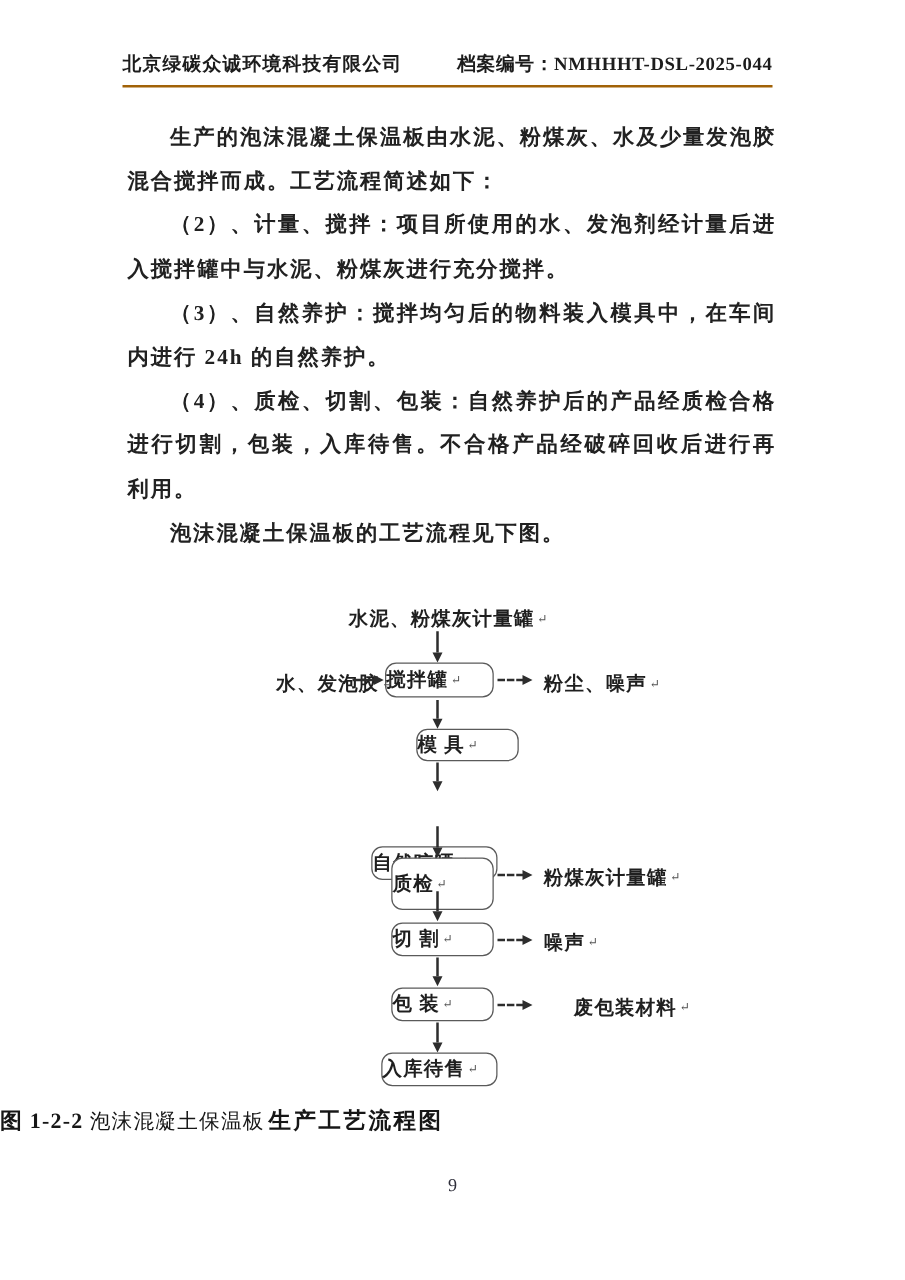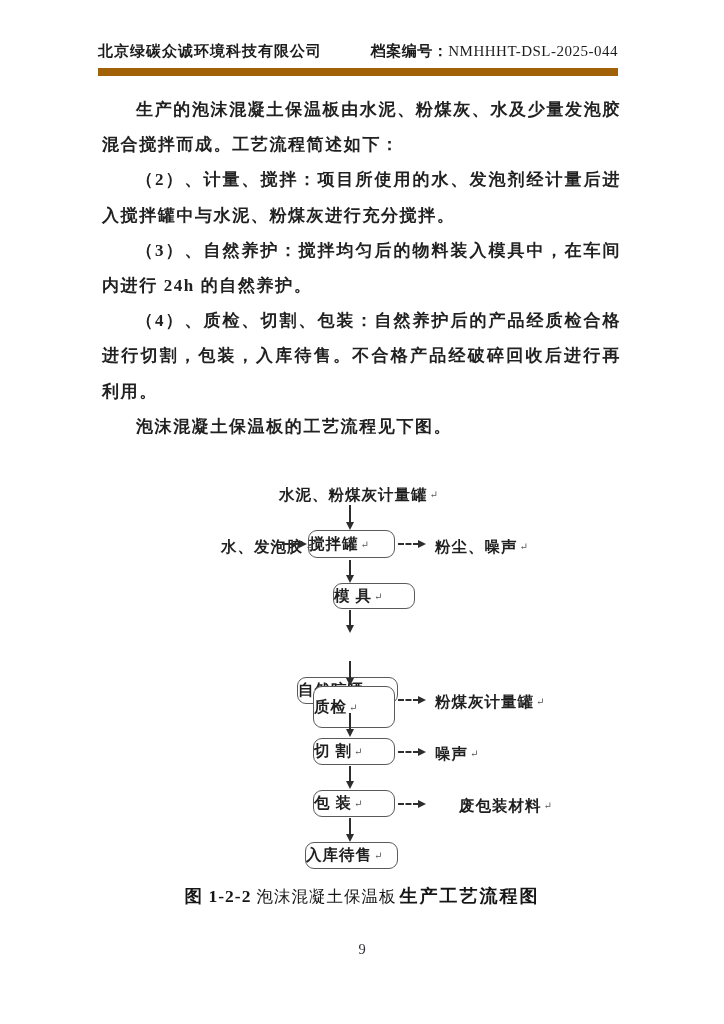--- a/index.html
+++ b/index.html
@@ -7,25 +7,25 @@
     width:724px; height:1024px; background:#ffffff; overflow:hidden;
     font-family:"Liberation Serif","DejaVu Serif",serif;
     color:#212121; position:relative;
   }
   .page { position:absolute; inset:0; background:#ffffff; }
 
   
   .header {
     position:absolute; left:98px; top:42px; width:520px;
     display:flex; justify-content:space-between; align-items:flex-end;
-    padding-bottom:7px; border-bottom:8px solid #a16207;
+    padding-bottom:7px; border-bottom:2px solid #a16207;
     font-size:15px; font-weight:700; color:#1c1c1c; letter-spacing:1px;
   }
   .fileno { letter-spacing:0.5px; }
-  .fileno-val { font-weight:400; }
+  .fileno-val { font-weight:700; }
 
   
   .body-text {
     position:absolute; left:102px; top:92px; width:519px;
     font-size:17px; line-height:35.2px; letter-spacing:1.6px;
     text-align:justify; color:#212121;font-weight:bold;
   }
   .para { margin:0; text-indent:2em; }
 
   
@@ -60,21 +60,21 @@
   .hd { position:absolute; height:0; border-top:2px dashed #2d2d2d; }
   .hd::after {
     content:""; position:absolute; right:-7px; top:-1px; transform:translateY(-50%);
     width:0; height:0;
     border-top:4.5px solid transparent; border-bottom:4.5px solid transparent;
     border-left:8px solid #2d2d2d;
   }
 
   
   .caption {
-    position:absolute; left:0; top:884px; width:724px; text-align:center;
+    position:absolute; left:0; top:884px; width:724px; text-align:left;
     color:#161616; letter-spacing:1px;
   }
   .caption .fig-no { font-weight:700; font-size:17.5px; margin-right:5px; }
   .caption .subject { font-weight:500; font-size:16.5px; margin-right:3px; }
   .caption .title { font-weight:700; font-size:18px; letter-spacing:2px; }
   .pageno {
     position:absolute; left:0; top:941px; width:724px; text-align:center;
     font-size:14.5px; color:#2e2e3a;
   }
 </style>

